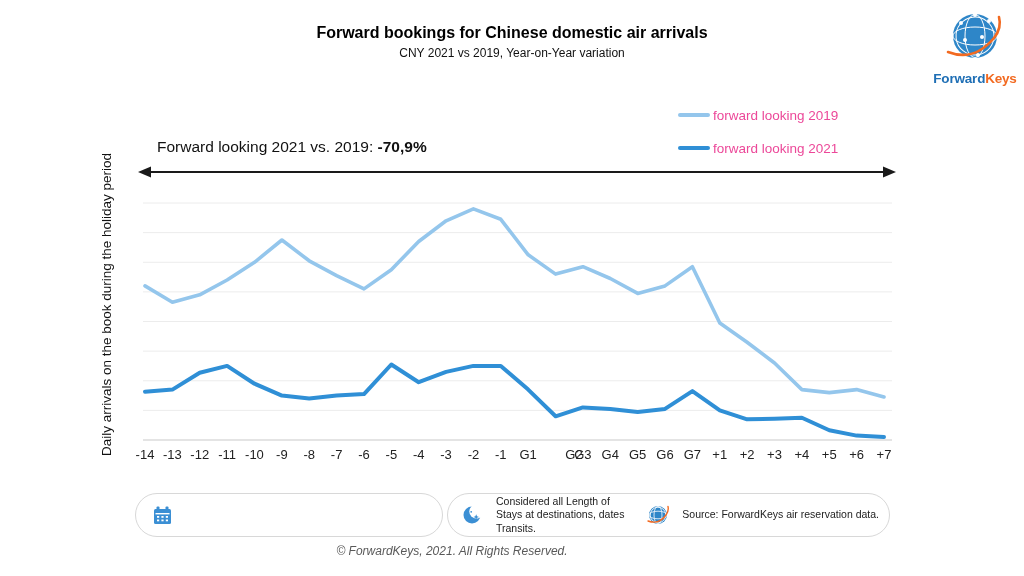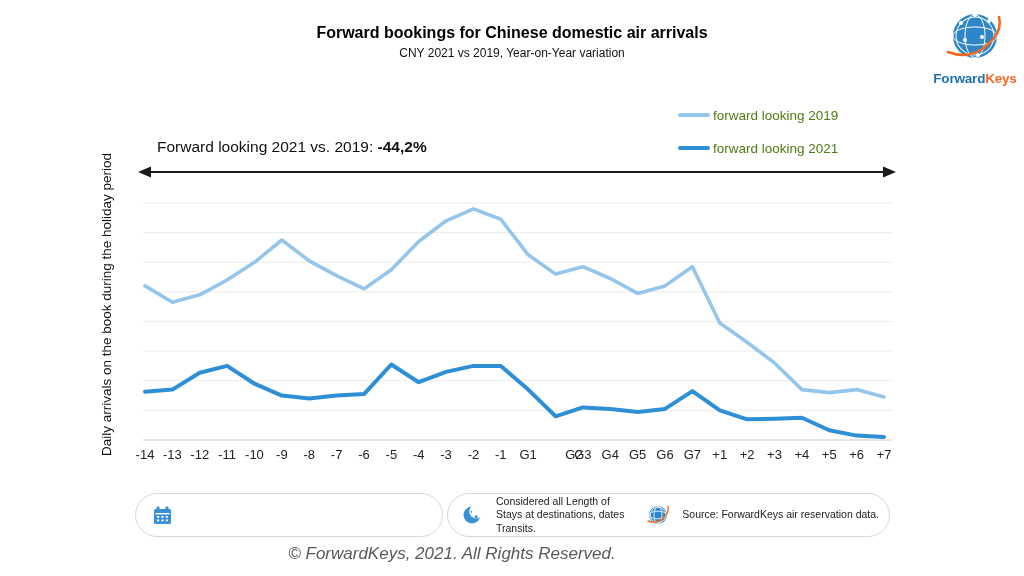--- a/index.html
+++ b/index.html
@@ -11,21 +11,21 @@
   .hd .sub{margin-top:4px;font-size:12px;color:#111;}
   
   .logo{position:absolute;left:932px;top:10px;width:86px;text-align:center;}
   .logo .brand{font-size:13.5px;font-weight:bold;letter-spacing:-0.2px;margin-top:1px;}
   .logo .brand .fwd{color:#1f6fb5;}
   .logo .brand .keys{color:#f26a21;}
   
   .legend{position:absolute;left:678px;top:104px;}
   .legend .row{display:flex;align-items:center;height:22px;margin-bottom:11px;}
   .legend .swatch{display:inline-block;width:32px;height:4px;border-radius:2px;margin-right:3px;}
-  .legend .lbl{font-size:13.5px;color:#4d7c0f;}
+  .legend .lbl{font-size:13.5px;color:#ec4899;}
   
   .annotation{position:absolute;left:157px;top:138px;font-size:15.5px;color:#111;}
   .annotation b{font-weight:bold;}
   
   .arrowsvg{position:absolute;left:138px;top:163px;}
   
   .ytitle{position:absolute;left:-66px;top:297px;width:345px;text-align:center;
           font-size:13.5px;color:#111;transform:rotate(-90deg);transform-origin:center;}
   
   .plot{position:absolute;left:0;top:0;}
@@ -38,21 +38,21 @@
   .pill .icon{flex:0 0 auto;display:flex;align-items:center;justify-content:center;}
   .pill .txt{font-size:10.5px;line-height:1.3;color:#222;}
   .pillA{left:135px;width:308px;padding:0 10px 0 16px;}
   .pillA .txt{width:258px;margin-left:12px;}
   .pillB{left:447px;width:443px;padding:0 10px 0 14px;}
   .pillB .txt.los{width:160px;margin-left:12px;}
   .pillB .icon.globe{margin-left:14px;}
   .pillB .txt.src{margin-left:12px;white-space:nowrap;}
   
   .footer{position:absolute;left:0;top:544px;width:904px;text-align:center;
-          font-size:17px;font-style:italic;color:#595959;}
+          font-size:12px;font-style:italic;color:#595959;}
 </style>
 </head>
 <body>
 
 <div class="canvas">
 
   <div class="hd">
     <h1>Forward bookings for Chinese domestic air arrivals</h1>
     <div class="sub">CNY 2021 vs 2019, Year-on-Year variation</div>
   </div>
@@ -79,21 +79,21 @@
       <span class="swatch" id="sw0" style="background: rgb(148, 198, 236);"></span>
       <span class="lbl">forward looking 2019</span>
     </div>
     <div class="row">
       <span class="swatch" id="sw1" style="background: rgb(47, 143, 214);"></span>
       <span class="lbl">forward looking 2021</span>
     </div>
   </div>
 
   <div class="annotation">
-    <span>Forward looking 2021 vs. 2019: </span><b>-44,2%</b>
+    <span>Forward looking 2021 vs. 2019: </span><b>-70,9%</b>
   </div>
   <svg class="arrowsvg" width="758" height="18" viewBox="0 0 758 18">
     <line x1="10" y1="9" x2="748" y2="9" stroke="#1a1a1a" stroke-width="2"></line>
     <polygon points="0,9 13,3.5 13,14.5" fill="#1a1a1a"></polygon>
     <polygon points="758,9 745,3.5 745,14.5" fill="#1a1a1a"></polygon>
   </svg>
 
   <div class="ytitle">Daily arrivals on the book during the holiday period</div>
 
   <svg id="plot" class="plot" width="1024" height="576" viewBox="0 0 1024 576">

